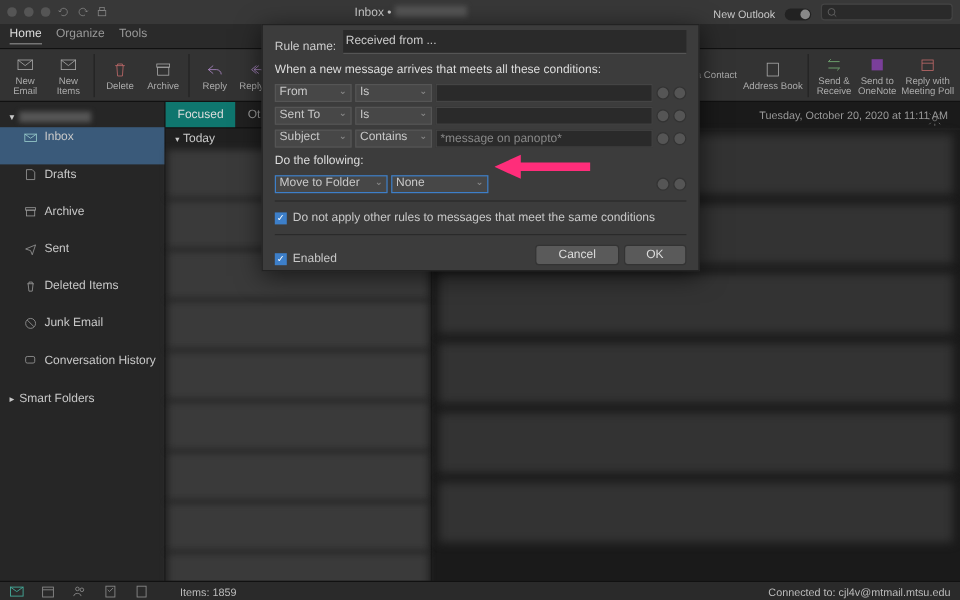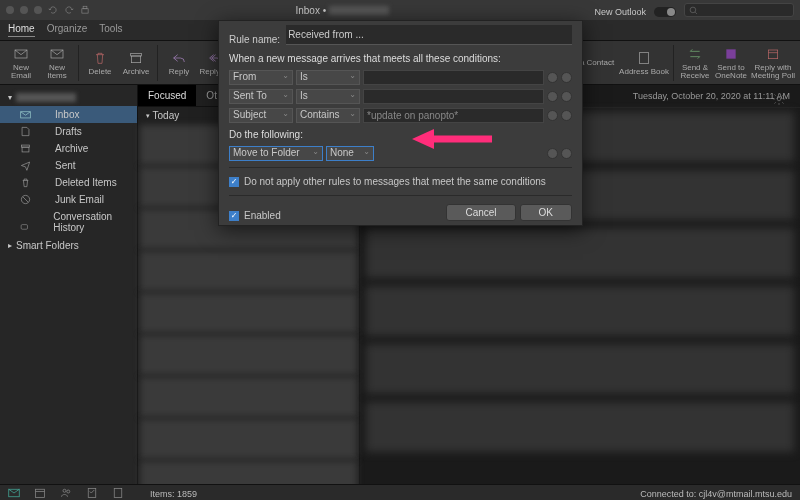--- a/index.html
+++ b/index.html
@@ -16,28 +16,28 @@
 .tab.active{border-bottom:1px solid #888;color:#ddd}
 .ribbon{height:44px;background:#333;border-bottom:1px solid #111;display:flex;align-items:center;padding:0 4px;gap:2px}
 .rbtn{display:flex;flex-direction:column;align-items:center;justify-content:center;width:34px;height:40px;gap:2px}
 .rbtn svg{width:16px;height:16px}
 .rbtn span{font-size:8px;color:#aaa;text-align:center;line-height:1}
 .rbtn.red svg{stroke:#c16a6a}
 .vsep{width:1px;height:36px;background:#222;margin:0 2px}
 .main{display:flex;height:calc(100% - 82px)}
 .sidebar{width:138px;background:#262626;border-right:1px solid #111;padding-top:4px}
 .acct{padding:4px 8px;color:#aaa;font-size:10px;display:flex;align-items:center;gap:4px}
-.folder{padding:3px 6px 3px 20px;display:flex;align-items:flex-end;gap:24px;font-size:10px}
+.folder{padding:3px 6px 17px 20px;display:flex;align-items:flex-end;gap:6px;font-size:10px}
 .folder.sel{background:#3a5a7a}
 .folder svg{width:11px;height:11px}
 .smartf{padding:4px 8px;display:flex;align-items:center;gap:4px}
 .listpane{width:222px;background:#202020;border-right:1px solid #111;display:flex;flex-direction:column}
 .listtabs{display:flex;border-bottom:1px solid #111}
 .listtab{padding:5px 10px;font-size:10px;color:#999}
-.listtab.active{background:#000000;color:#ddd}
+.listtab.active{background:#0f766e;color:#ddd}
 .grouphead{padding:3px 8px;font-size:9px;color:#888;display:flex;align-items:center;gap:3px}
 .msgitem{height:40px;margin:1px 2px;background:#3a3a3a;filter:blur(3px)}
 .readpane{flex:1;background:#1a1a1a;display:flex;flex-direction:column}
 .readhead{padding:6px 10px;display:flex;justify-content:space-between;border-bottom:1px solid #222}
 .datetxt{font-size:9px;color:#999}
 .previtem{height:50px;margin:4px 6px;background:#333;filter:blur(4px)}
 .bottombar{position:absolute;bottom:0;left:0;right:0;height:16px;background:#2a2a2a;border-top:1px solid #111;display:flex;align-items:center;padding:0 8px;justify-content:space-between}
 .bottombar .icons{display:flex;gap:14px}
 .bottombar svg{width:12px;height:12px}
 .itemsct{position:absolute;bottom:1px;left:150px;font-size:9px;color:#bbb}
@@ -316,31 +316,31 @@
     <div class="circbtn"></div>
   </div>
   <div class="condrow">
     <div class="dsel" style="width:64px">
         <span>Subject</span>
       </div>
     <div class="dsel" style="width:64px">
         <span>Contains</span>
       </div>
     <div class="dtext">
-        <span style="color:#888">*update on panopto*</span>
+        <span style="color:#888">*message on panopto*</span>
       </div>
     <div class="circbtn"></div>
     <div class="circbtn"></div>
   </div>
   <div class="dsect">Do the following:</div>
   <div class="condrow">
     <div class="dsel blue" style="width:94px">
         <span>Move to Folder</span>
       </div>
-    <div class="dsel blue" style="width:48px">
+    <div class="dsel blue" style="width:81px">
         <span>None</span>
       </div>
     <div style="flex:1"></div>
     <div class="circbtn"></div>
     <div class="circbtn"></div>
   </div>
   <div style="height:1px;background:#2a2a2a;margin:4px 10px"></div>
   <div class="chkrow">
     <div class="chk">✓</div>
     <span>Do not apply other rules to messages that meet the same conditions</span>

